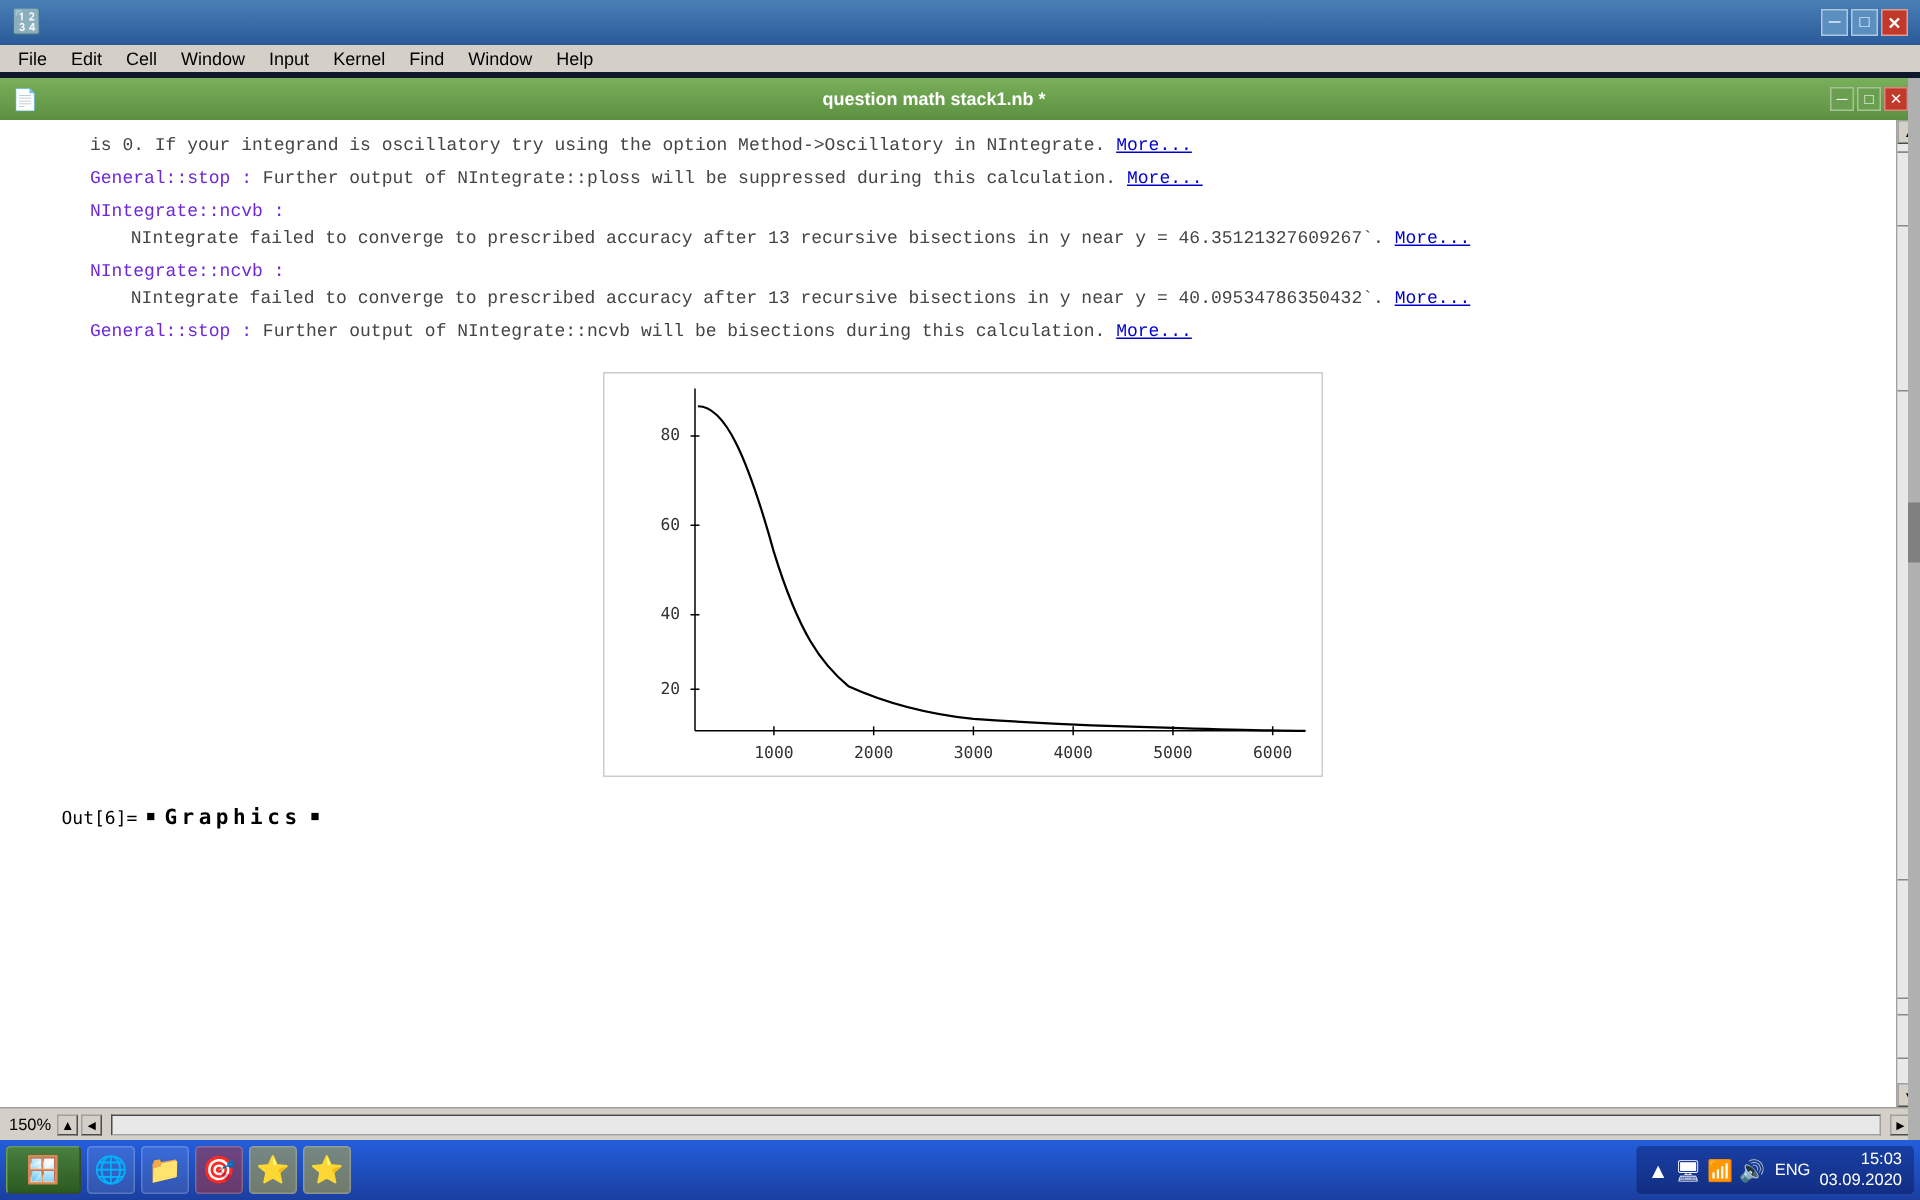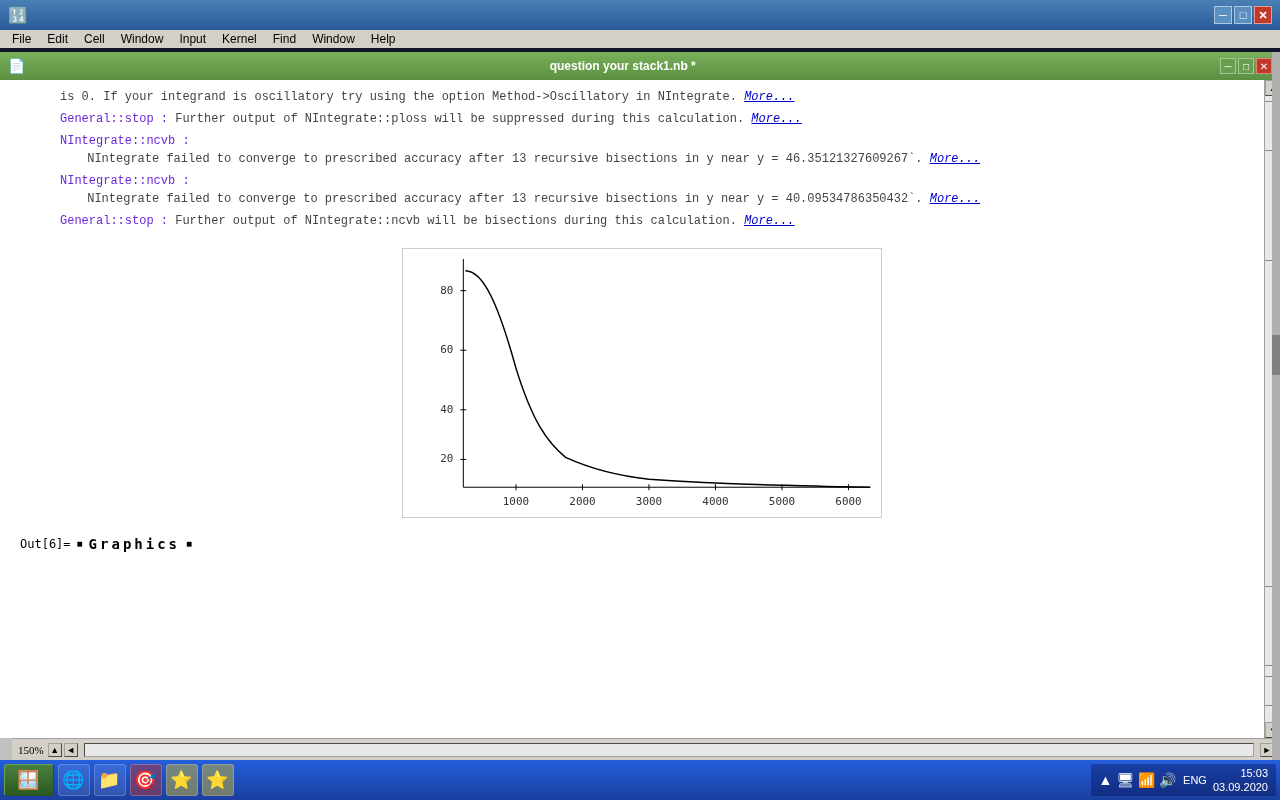--- a/index.html
+++ b/index.html
@@ -92,21 +92,20 @@
       color: #6d28d9;
     }
     .msg-text {
       color: #444;
       margin-top: 20px;
     }
     .msg-link {
       color: #0000cc;
       text-decoration: underline;
       cursor: pointer;
-      font-style: italic;
     }
     .msg-indent {
       padding-left: 20px;
     }
 
     
     .graph-container {
       padding: 10px 30px 10px 50px;
       position: relative;
       text-align: center;
@@ -217,21 +216,21 @@
   <span class="menu-item">Kernel</span>
   <span class="menu-item">Find</span>
   <span class="menu-item">Window</span>
   <span class="menu-item">Help</span>
 </div>
 
 <div style="position:absolute; top:52px; left:0; right:0; bottom:40px; background:#c0c0c0;">
 
   <div class="inner-title-bar">
     <span style="font-size:14px;">📄</span>
-    <div class="inner-title-center">question your stack1.nb *</div>
+    <div class="inner-title-center">question math stack1.nb *</div>
     <div class="inner-tb-buttons">
       <div class="inner-tb-btn">─</div>
       <div class="inner-tb-btn">□</div>
       <div class="inner-tb-btn close">✕</div>
     </div>
   </div>
 
   <div style="position:absolute; top:28px; left:0; right:16px; bottom:22px; background:white; overflow:hidden;">
 
     <div style="padding: 6px 0;">
@@ -300,41 +299,41 @@
         <line x1="381" y1="237" x2="381" y2="243" stroke="black" stroke-width="1"></line>
 
         <text x="448" y="258" text-anchor="middle" font-family="monospace" font-size="11" fill="#333">6000</text>
         <line x1="448" y1="237" x2="448" y2="243" stroke="black" stroke-width="1"></line>
 
         <path d="M 62,22 C 80,22 95,55 113,120 C 130,175 145,195 163,210 C 185,220 210,228 247,232 C 290,235 340,237 381,238 C 415,239 448,240 470,240" fill="none" stroke="black" stroke-width="1.5"></path>
       </svg>
     </div>
 
     <div class="output-line">
-      <span style="color:#000; font-family:monospace; font-size:12px;">Out[6]=</span>
+      <span style="color:#000; font-family:monospace; font-size:12px;margin-left:21px;">Out[6]=</span>
       <span style="font-size:10px;">■</span>
       <span style="font-family:monospace; font-size:14px; letter-spacing:3px; font-weight:bold;">Graphics</span>
       <span style="font-size:10px;">■</span>
     </div>
 
   </div>
 
   <div style="position:absolute; top:28px; right:0; width:16px; bottom:22px; background:#d4d0c8; border-left:1px solid #a0a0a0; display:flex; flex-direction:column;">
     <div class="scroll-btn">▲</div>
     <div style="flex:1; background:#e8e8e8; position:relative;">
 
       <div style="position:absolute; left:0; top:5px; right:2px; height:160px; border:1px solid #888; border-left:none; background:transparent;"></div>
       <div style="position:absolute; left:0; top:5px; right:2px; height:50px; border:1px solid #888; border-left:none; background:transparent;"></div>
       <div style="position:absolute; left:0; top:490px; right:2px; height:80px; border:1px solid #888; border-left:none; background:transparent;"></div>
       <div style="position:absolute; left:0; top:580px; right:2px; height:30px; border:1px solid #888; border-left:none; background:transparent;"></div>
     </div>
     <div class="scroll-btn">▼</div>
   </div>
 
-  <div style="position:absolute; bottom:0; left:12px; right:0; height:22px; background:#d4d0c8; border-top:1px solid #a0a0a0; display:flex; align-items:center; padding:0 6px; font-size:11px;font-family:Liberation Serif, serif;">
+  <div style="position:absolute; bottom:0; left:0; right:0; height:22px; background:#d4d0c8; border-top:1px solid #a0a0a0; display:flex; align-items:center; padding:0 6px; font-size:11px;">
     <div class="zoom-control">
       <span style="font-size:11px; margin-right:2px;">150%</span>
       <div class="zoom-btn">▲</div>
       <div class="zoom-btn">◄</div>
     </div>
     <div style="flex:1; height:14px; background:#e8e8e8; margin:0 6px; border:1px inset #a0a0a0; position:relative;">
     </div>
     <div class="zoom-btn">►</div>
   </div>
 

